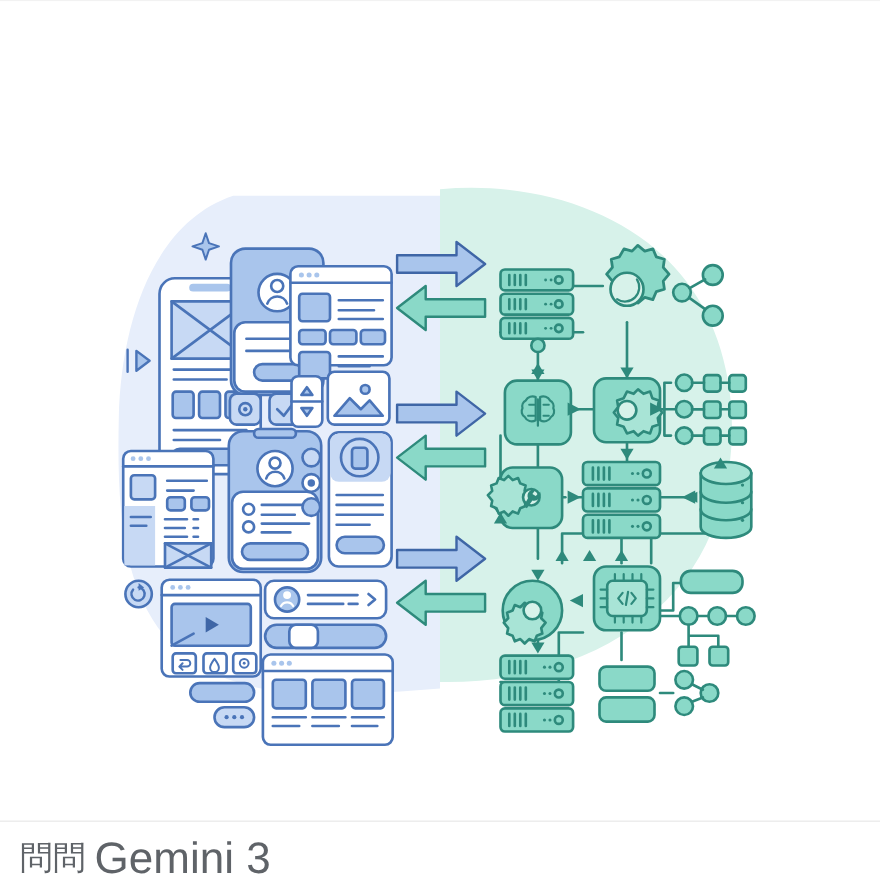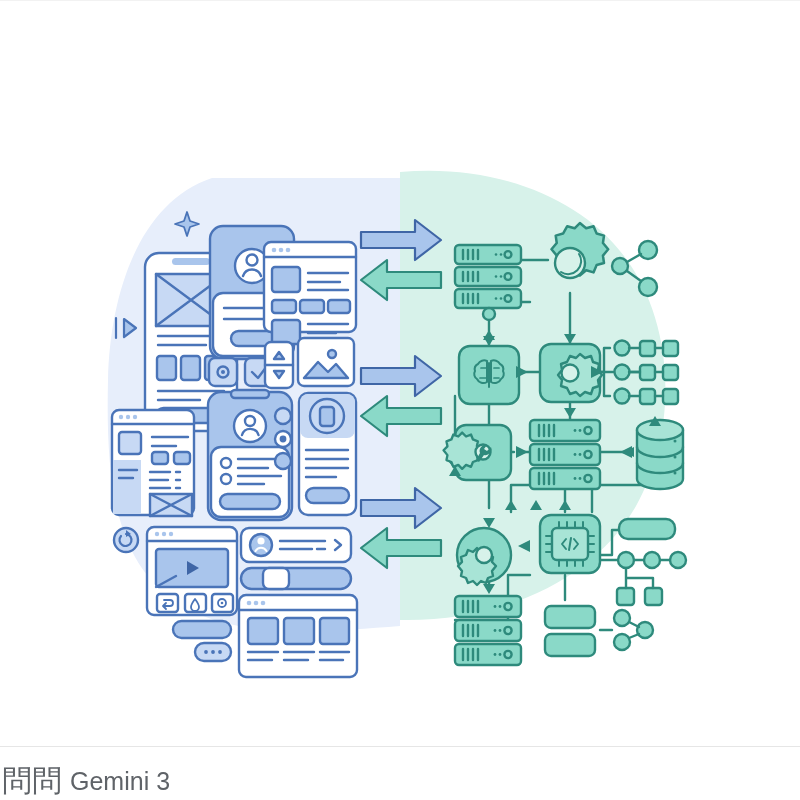--- a/index.html
+++ b/index.html
@@ -10,29 +10,29 @@
   }
   #page{position:absolute;inset:0;background:#fff;}
   .topline{position:absolute;left:0;top:0;width:800px;height:1px;background:#f2f2f2;}
   .botline{position:absolute;left:0;top:746px;width:800px;height:1px;background:#e6e6e6;}
 
   #illo{position:absolute;left:0;top:60px;width:800px;height:680px;}
   #illo svg{display:block;width:800px;height:680px;}
 
   .footer{
     position:absolute;left:0;top:762px;width:800px;height:38px;
-    display:flex;align-items:center;gap:8px;padding-left:2px;
+    display:flex;align-items:center;gap:8px;padding-left:18px;
     box-sizing:border-box;
   }
   .footer-logo{
     font-size:30px;line-height:30px;color:#5f6368;
     letter-spacing:0px;white-space:nowrap;
   }
   .footer-text{
-    font-size:25px;line-height:34px;color:#5f6368;white-space:nowrap;
+    font-size:40px;line-height:34px;color:#5f6368;white-space:nowrap;
   }
 </style>
 </head>
 <body>
 
 <div id="page">
 
   <div class="topline"></div>
 
   <div id="illo">

